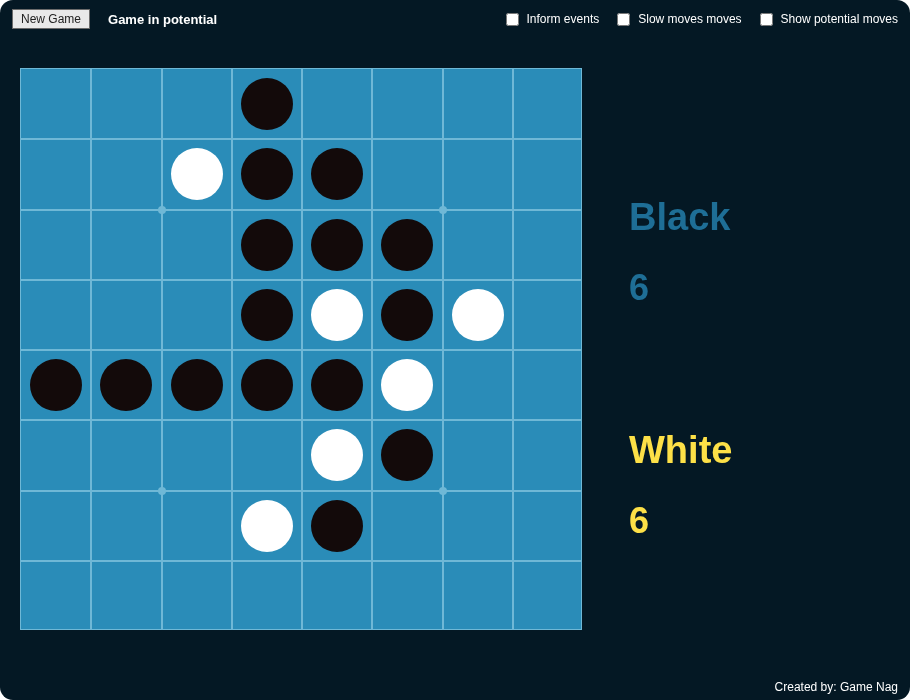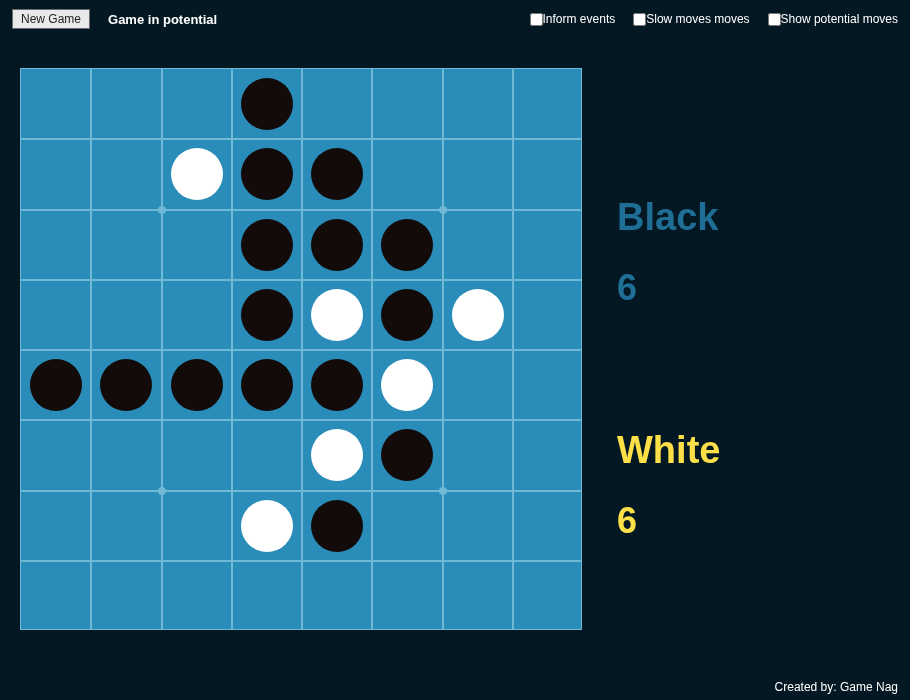--- a/index.html
+++ b/index.html
@@ -6,37 +6,37 @@
   html, body { width: 910px; height: 700px; overflow: hidden; font-family: Arial, sans-serif; }
   .window { width: 910px; height: 700px; background: #fff; display: flex; flex-direction: column; }
   .titlebar { height: 30px; background: #fff; border-bottom: 1px solid #d6d6d6; display: flex; align-items: center; position: relative; }
   .titlebar .java-icon { width: 16px; height: 16px; margin-left: 8px; background: linear-gradient(135deg,#f89820,#5382a1); border-radius: 2px; }
   .titlebar .title { flex: 1; text-align: center; font-size: 12px; color: #000; }
   .titlebar .controls { display: flex; height: 100%; }
   .titlebar .ctl { width: 46px; height: 100%; display: flex; align-items: center; justify-content: center; font-size: 14px; font-family: "Segoe UI Symbol", sans-serif; }
   .titlebar .ctl.min { color: #444; }
   .titlebar .ctl.max { color: #444; }
   .titlebar .ctl.close { background: #e81123; color: #fff; }
-  .client { flex: 1; background: #041824; display: flex; flex-direction: column; }
+  .client { flex: 1; background: #041824; display: flex; flex-direction: column; border-radius: 13px; }
   .toolbar { height: 38px; display: flex; align-items: center; padding: 0 12px; gap: 18px; color: #fff; font-size: 12px; }
   .newgame-btn { background: #e9e9e9; border: 1px solid #6b6b6b; padding: 2px 8px; font-size: 12px; color: #222; cursor: pointer; font-family: inherit; }
   .status { font-weight: bold; font-size: 13px; }
   .spacer { flex: 1; }
-  .chk { display: flex; align-items: center; gap: 0; cursor: pointer; }
+  .chk { display: flex; align-items: center; gap: 8px; cursor: pointer; }
   .chk input { width: 13px; height: 13px; }
   .main { flex: 1; display: flex; position: relative; }
   .board-wrap { width: 582px; display: flex; align-items: flex-start; justify-content: center; padding: 30px 0 0 20px; }
   .board { width: 562px; height: 562px; background: #2a8cb8; position: relative; border: 1px solid #6fb8d6; }
   .grid-line { position: absolute; background: #6fb8d6; }
   .cell { position: absolute; width: 70px; height: 70px; display: flex; align-items: center; justify-content: center; }
   .disc { width: 52px; height: 52px; border-radius: 50%; }
   .disc.B { background: #130a0a; }
   .disc.W { background: #ffffff; }
   .dot { position: absolute; width: 8px; height: 8px; border-radius: 50%; background: #6fb8d6; transform: translate(-50%, -50%); }
-  .side { flex: 1; display: flex; flex-direction: column; justify-content: center; padding-left: 35px; gap: 120px; }
+  .side { flex: 1; display: flex; flex-direction: column; justify-content: center; padding-left: 47px; gap: 120px; }
   .score-block { display: flex; flex-direction: column; gap: 28px; }
   .score-label { font-size: 38px; font-weight: bold; }
   .score-value { font-size: 36px; font-weight: bold; }
   .score-black .score-label, .score-black .score-value { color: #1e6e96; }
   .score-white .score-label, .score-white .score-value { color: #fde047; }
   .credit { position: absolute; bottom: 6px; right: 12px; color: #fff; font-size: 12px; }
 </style>
 </head>
 <body>
 

